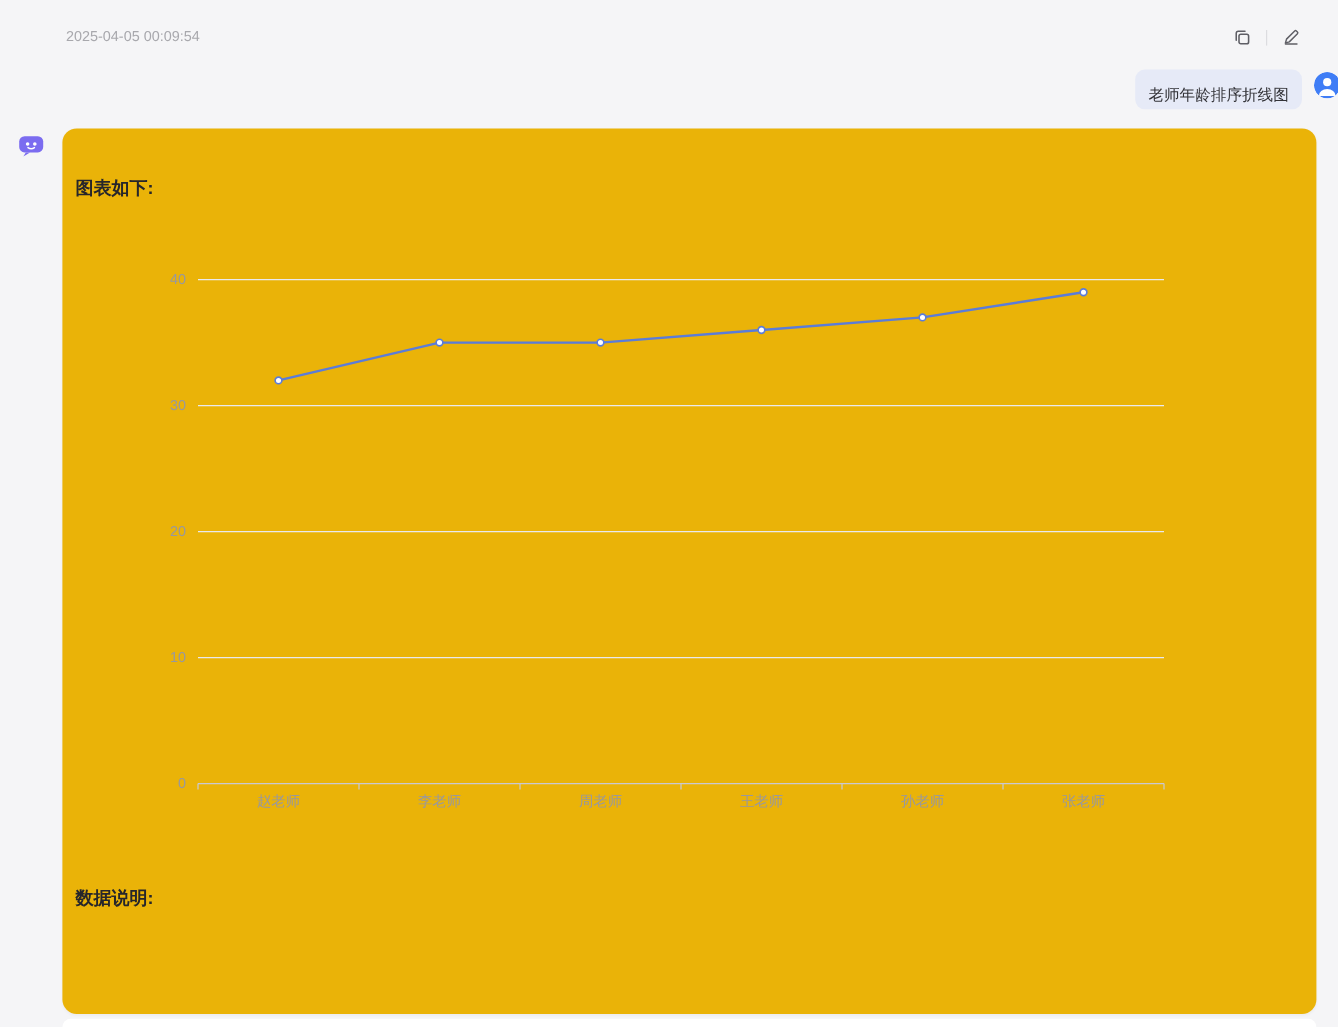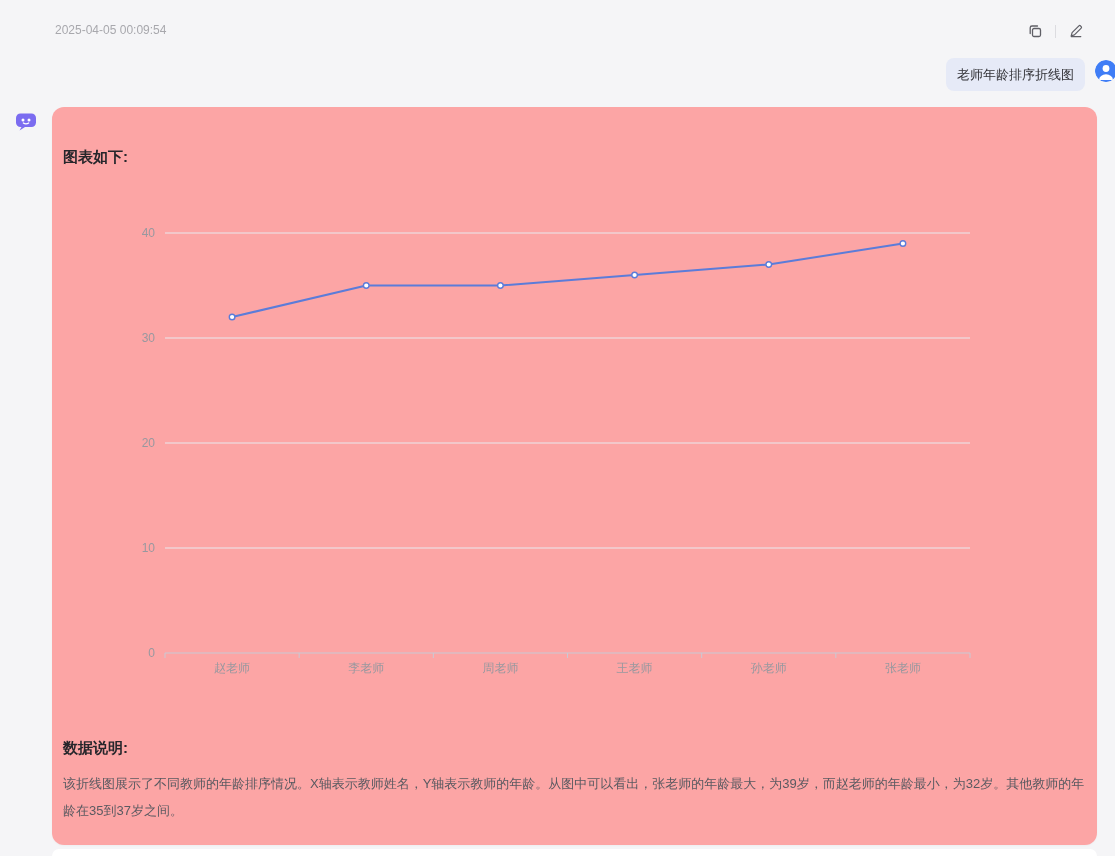--- a/index.html
+++ b/index.html
@@ -20,31 +20,31 @@
     display:flex; align-items:center; gap:11px;
   }
   .icon-btn {
     background:none; border:none; padding:0; cursor:pointer;
     width:18px; height:18px; display:flex; align-items:center; justify-content:center;
   }
   .v-divider { width:1px; height:13px; background:#dcdce0; }
   .chip {
     position:absolute; top:58px; right:30px; height:33px;
     background:#e6eaf7; border-radius:8px;
-    display:flex; align-items:center; padding:12px 11px;
+    display:flex; padding:12px 11px;
     font-size:13px; color:#333338;
   }
   .user-avatar {
     position:absolute; top:60px; left:1095px;
     width:22px; height:22px; border-radius:50%; overflow:hidden;
   }
   .bot-avatar { position:absolute; left:15px; top:111px; width:22px; height:20px; }
   .card {
     position:absolute; left:52px; top:107px; width:1045px; height:738px;
-    background:#fca5a5; border-radius:12px;
+    background:#eab308; border-radius:12px;
     box-shadow:0 1px 2px rgba(0,0,0,0.03);
   }
   .h-title {
     position:absolute; left:11px;
     font-size:15px; font-weight:bold; color:#26262b;
   }
   .h-chart-intro { top:41px; }
   .h-notes { top:632px; }
   .chart-wrap { position:absolute; left:0; top:85px; width:1045px; height:520px; }
   .chart-wrap text { font-family:"Liberation Sans","DejaVu Sans",sans-serif; font-size:12px; fill:#98989f; }
@@ -132,16 +132,15 @@
         <circle cx="180.08333333333331" cy="125" r="2.8" fill="#ffffff" stroke="#5b7cd9" stroke-width="1.4"></circle>
         <circle cx="314.25" cy="93.5" r="2.8" fill="#ffffff" stroke="#5b7cd9" stroke-width="1.4"></circle>
         <circle cx="448.41666666666663" cy="93.5" r="2.8" fill="#ffffff" stroke="#5b7cd9" stroke-width="1.4"></circle>
         <circle cx="582.5833333333333" cy="83" r="2.8" fill="#ffffff" stroke="#5b7cd9" stroke-width="1.4"></circle>
         <circle cx="716.75" cy="72.5" r="2.8" fill="#ffffff" stroke="#5b7cd9" stroke-width="1.4"></circle>
         <circle cx="850.9166666666666" cy="51.5" r="2.8" fill="#ffffff" stroke="#5b7cd9" stroke-width="1.4"></circle>
       </svg>
   </div>
 
   <div class="h-title h-notes">数据说明:</div>
-  <p class="notes">该折线图展示了不同教师的年龄排序情况。X轴表示教师姓名，Y轴表示教师的年龄。从图中可以看出，张老师的年龄最大，为39岁，而赵老师的年龄最小，为32岁。其他教师的年龄在35到37岁之间。</p>
 </div>
 
 <div class="next-card"></div>
 
 </body></html>

